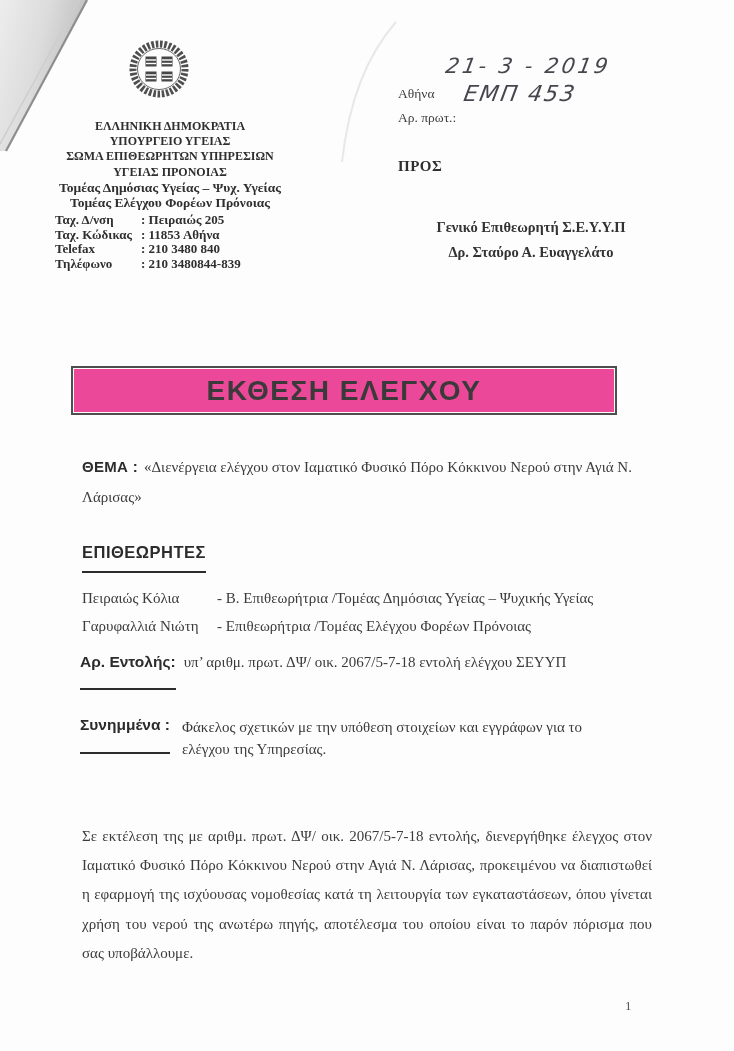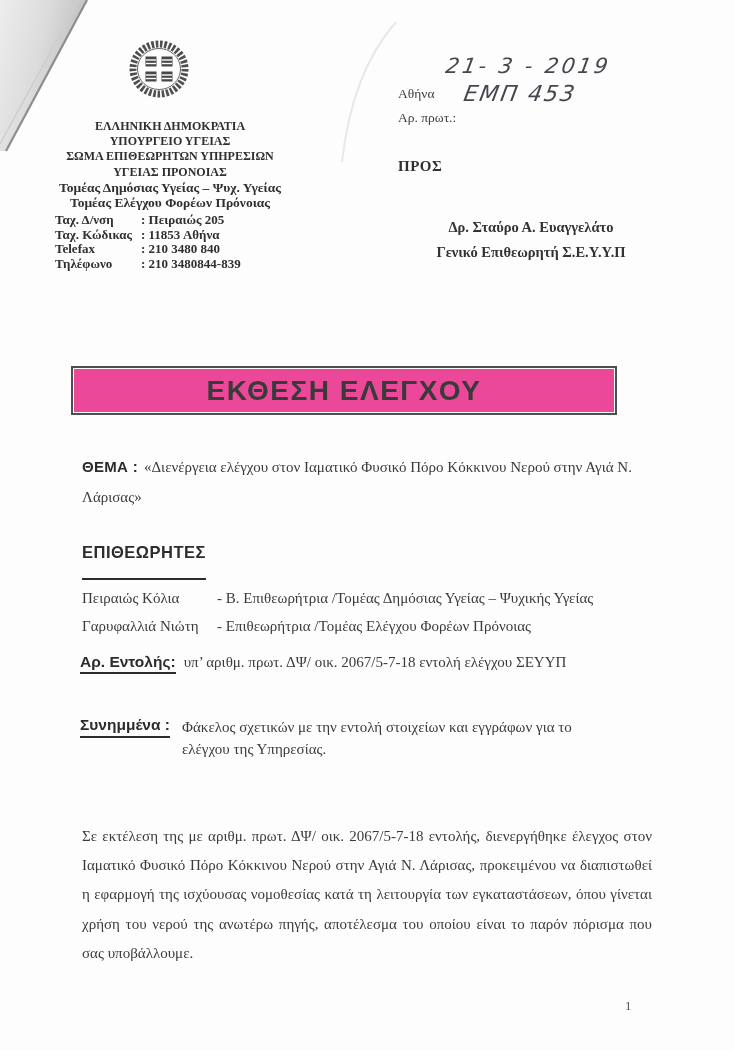--- a/index.html
+++ b/index.html
@@ -57,32 +57,32 @@
   
   .subject{position:absolute;left:82px;top:452px;width:560px;margin:0;
     font-size:15px;line-height:30px;color:#3b3b3b;}
   .slabel{font-family:"Liberation Sans","DejaVu Sans",sans-serif;
     font-weight:bold;font-size:15px;color:#2c2c2c;margin-right:6px;letter-spacing:.3px;}
   
   .insp-head{
     position:absolute;left:82px;top:543px;
     font-family:"Liberation Sans","DejaVu Sans",sans-serif;
     font-weight:bold;font-size:16.5px;color:#2c2c2c;letter-spacing:.5px;
-    border-bottom:2px solid #2c2c2c;padding-bottom:16px;
+    border-bottom:2px solid #2c2c2c;padding-bottom:9px;
   }
   .insp-rows{position:absolute;left:82px;top:585px;width:580px;}
   .irow{display:flex;font-size:15px;line-height:27.5px;color:#3b3b3b;white-space:nowrap;}
   .iname{width:135px;flex:0 0 135px;}
   
   .order{position:absolute;left:80px;top:653px;width:600px;margin:0;
     font-size:15px;color:#3b3b3b;white-space:nowrap;}
   .olabel,.alabel{
     font-family:"Liberation Sans","DejaVu Sans",sans-serif;
     font-weight:bold;font-size:15.5px;color:#2c2c2c;
-    border-bottom:2px solid #2c2c2c;padding-bottom:2px;margin-right:8px;
+    border-bottom:2px solid #2c2c2c;padding-bottom:18px;margin-right:8px;
   }
   
   .attach{position:absolute;left:80px;top:716px;display:flex;align-items:flex-start;}
   .alabel{flex:0 0 auto;white-space:nowrap;}
   .atext{font-size:15px;line-height:21.5px;color:#3b3b3b;margin-left:4px;padding-top:1px;}
   
   .bodytext{
     position:absolute;left:82px;top:822px;width:570px;margin:0;
     font-size:15px;line-height:29.2px;color:#3b3b3b;
     text-align:justify;
@@ -170,22 +170,22 @@
       <span class="hand">21- 3 - 2019</span>
     </div>
     <div class="drow second">
       <span class="dlabel">Αρ. πρωτ.:</span>
       <span class="hand hand2">ΕΜΠ 453</span>
     </div>
   </div>
 
   <div class="pros">ΠΡΟΣ</div>
   <div class="recipient">
+    <div>Γενικό Επιθεωρητή Σ.Ε.Υ.Υ.Π</div>
     <div>Δρ. Σταύρο Α. Ευαγγελάτο</div>
-    <div>Γενικό Επιθεωρητή Σ.Ε.Υ.Υ.Π</div>
   </div>
 
   <div class="titlebox">
     <span>ΕΚΘΕΣΗ ΕΛΕΓΧΟΥ</span>
   </div>
 
   <p class="subject"><span class="slabel">ΘΕΜΑ :</span><span>«Διενέργεια ελέγχου στον Ιαματικό Φυσικό Πόρο Κόκκινου Νερού στην Αγιά Ν. Λάρισας»</span></p>
 
   <div class="insp-head">ΕΠΙΘΕΩΡΗΤΕΣ</div>
   <div class="insp-rows">
@@ -197,21 +197,21 @@
       <span class="iname">Γαρυφαλλιά Νιώτη</span>
       <span class="irole">- Επιθεωρήτρια /Τομέας Ελέγχου Φορέων Πρόνοιας</span>
     </div>
   </div>
 
   <p class="order"><span class="olabel">Αρ. Εντολής:</span><span>υπ’ αριθμ. πρωτ. ΔΨ/ οικ. 2067/5-7-18  εντολή ελέγχου ΣΕΥΥΠ</span></p>
 
   <div class="attach">
     <span class="alabel">Συνημμένα :</span>
     <div class="atext">
-      <div>Φάκελος σχετικών με την εντολή στοιχείων και εγγράφων για το</div>
+      <div>Φάκελος σχετικών με την υπόθεση στοιχείων και εγγράφων για το</div>
       <div>ελέγχου της Υπηρεσίας.</div>
     </div>
   </div>
 
   <p class="bodytext">Σε εκτέλεση της με αριθμ. πρωτ. ΔΨ/ οικ. 2067/5-7-18 εντολής, διενεργήθηκε έλεγχος στον Ιαματικό Φυσικό Πόρο Κόκκινου Νερού στην Αγιά Ν. Λάρισας, προκειμένου να διαπιστωθεί η εφαρμογή της ισχύουσας νομοθεσίας κατά τη λειτουργία των εγκαταστάσεων, όπου γίνεται χρήση του νερού της ανωτέρω πηγής, αποτέλεσμα του οποίου είναι το παρόν πόρισμα που σας υποβάλλουμε.</p>
 
   <div class="pagenum">1</div>
 
 </div>
 

